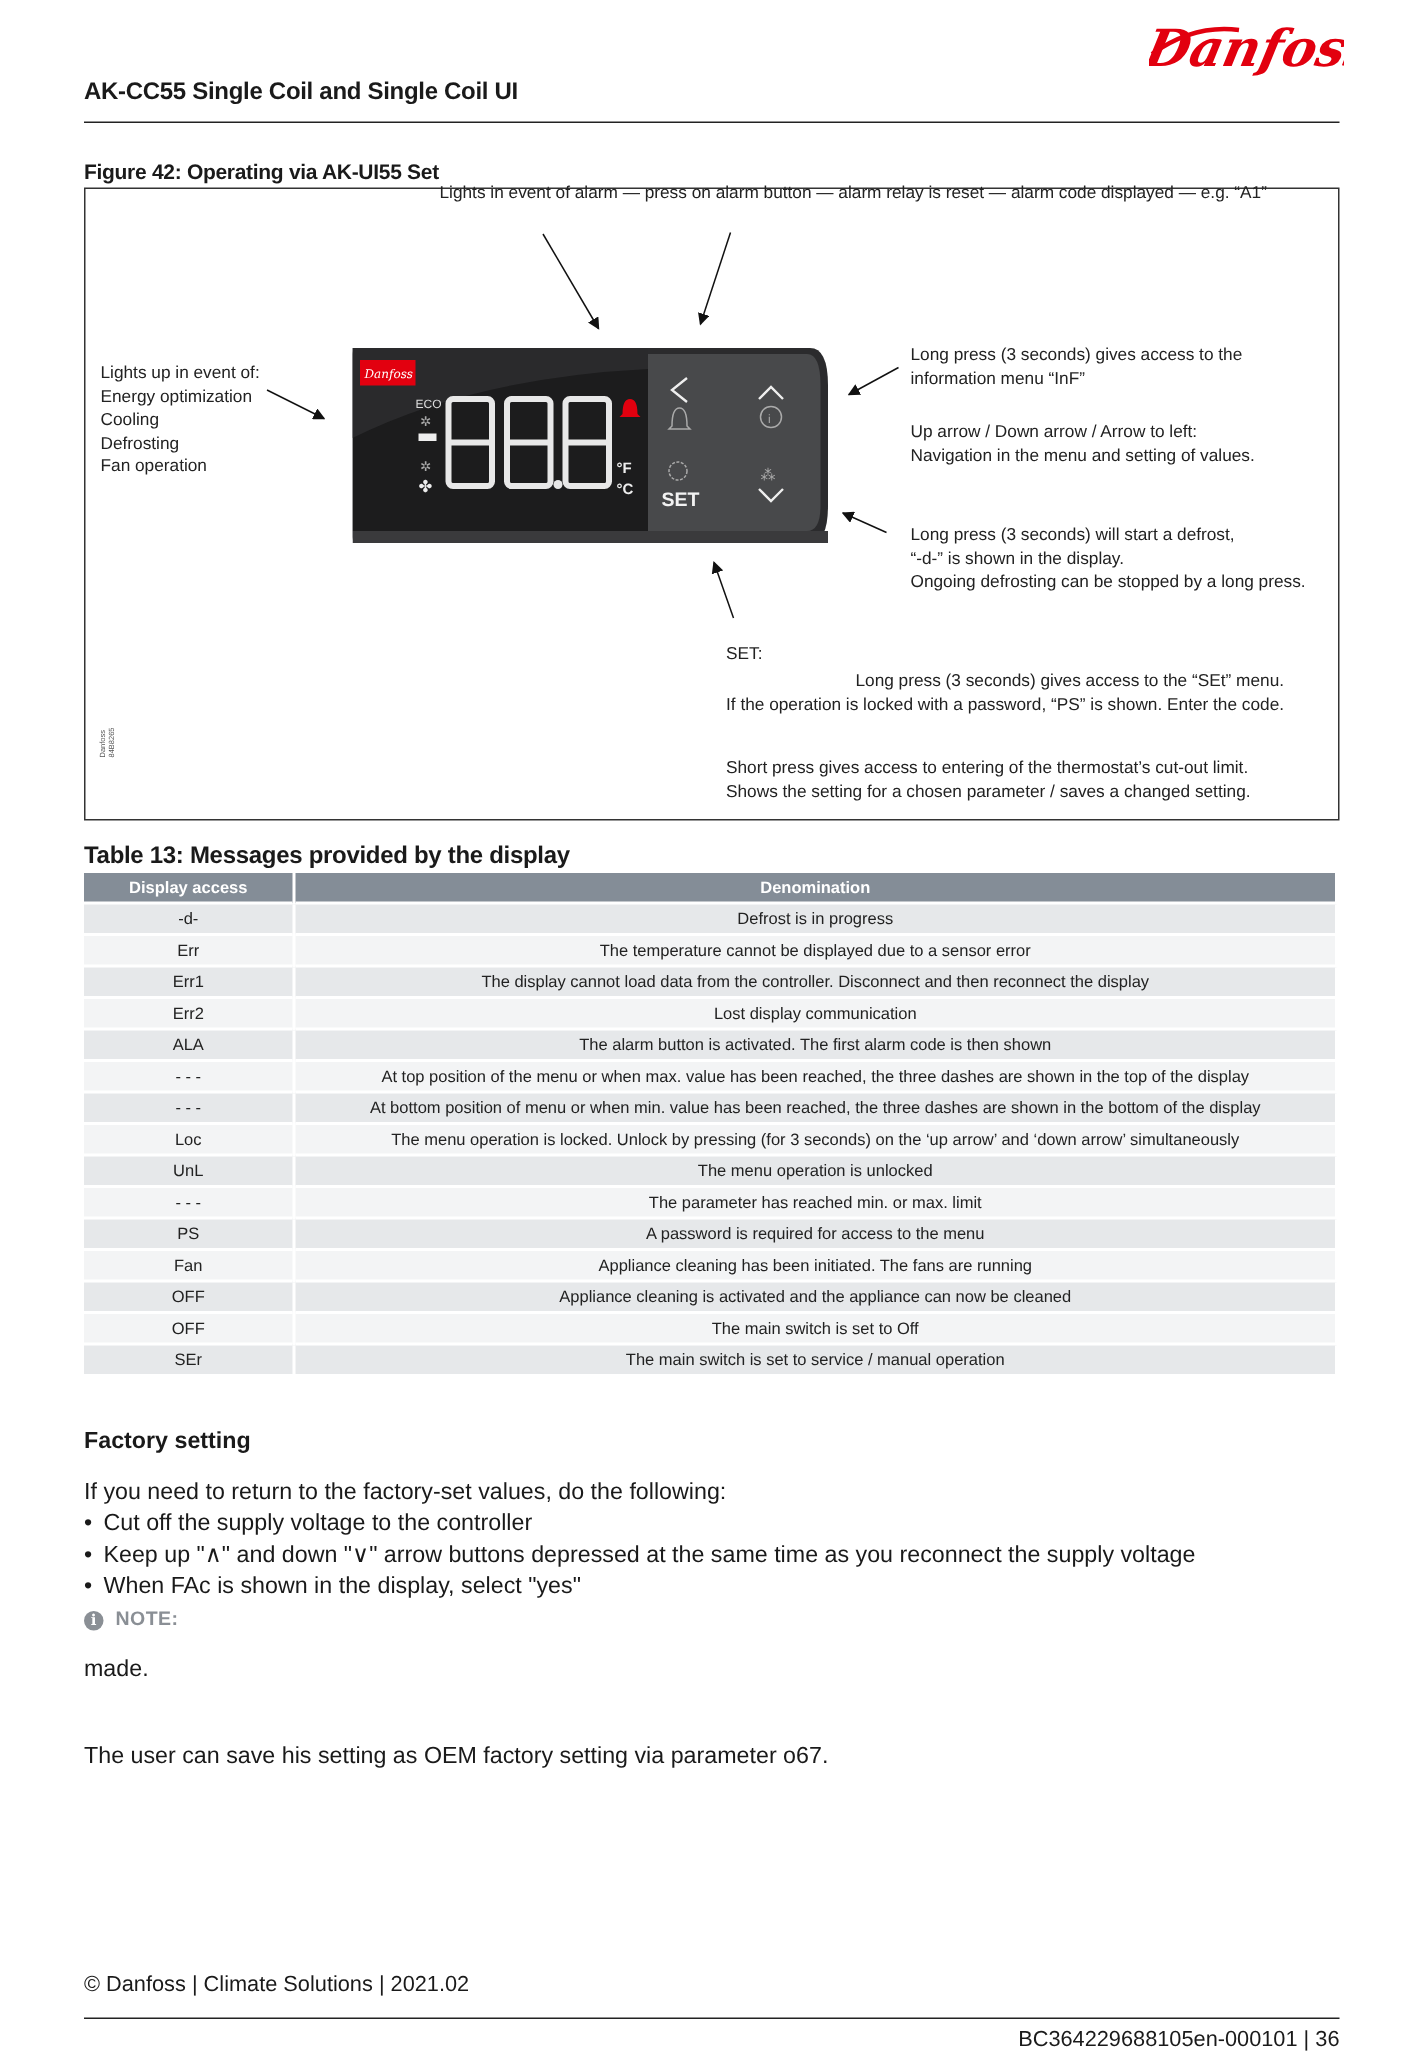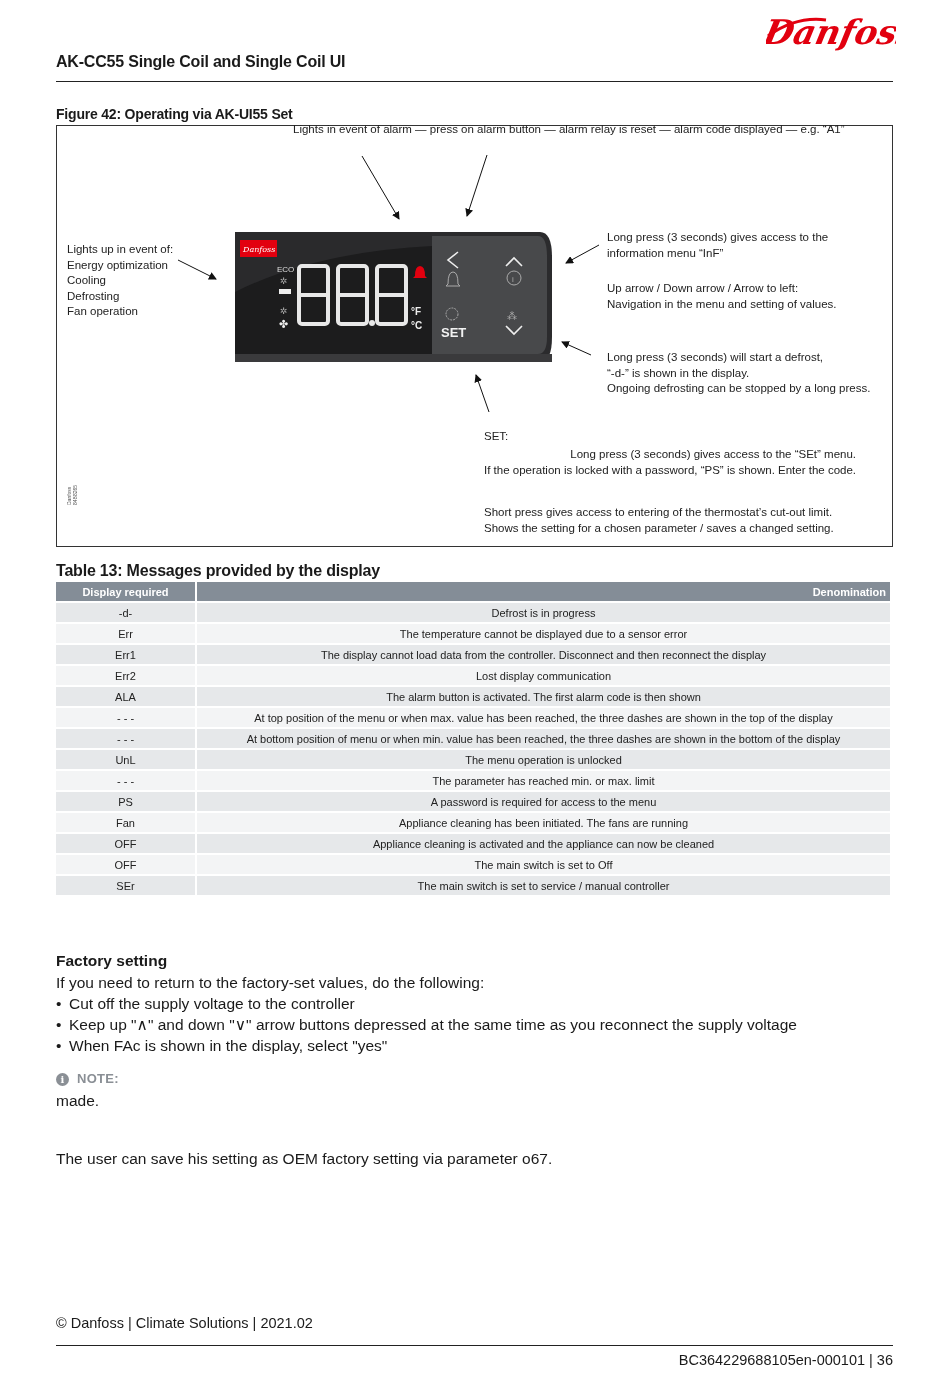--- a/index.html
+++ b/index.html
@@ -13,29 +13,29 @@
 
   .fig-caption { left: 56px; top: 106px; font-size: 14px; font-weight: bold; letter-spacing: -0.2px; }
   .figure-box { left: 56px; top: 125px; width: 835px; height: 420px; border: 1px solid #333; }
   .fig-text { font-size: 11.5px; line-height: 15.5px; color: #222; white-space: nowrap; }
 
   .device { left: 235px; top: 232px; width: 317px; height: 130px; }
   .fig-id { left: 66px; top: 505px; font-size: 5px; color: #555; transform: rotate(-90deg); transform-origin: left top; line-height: 6px; }
 
   .tbl-caption { left: 56px; top: 562px; font-size: 16px; font-weight: bold; letter-spacing: -0.2px; text-align: center; }
   table.msg { position: absolute; left: 56px; top: 582px; width: 836px; border-collapse: collapse; font-size: 11px; }
-  table.msg th { background: #848d97; color: #fff; font-weight: bold; height: 19px; text-align: right; padding: 0 4px; border-right: 2px solid #fff; }
+  table.msg th { background: #848d97; color: #fff; font-weight: bold; height: 19px; text-align: center; padding: 0 4px; border-right: 2px solid #fff; }
   table.msg th.c1 { text-align: center; width: 131px; }
   table.msg td { height: 19px; padding: 0 4px; border-top: 2px solid #fff; border-right: 2px solid #fff; color: #222; text-align: center; }
   table.msg td.c1 { text-align: center; }
   table.msg tr.odd td { background: #e6e8ea; }
   table.msg tr.even td { background: #f3f4f5; }
 
   .h-factory { left: 56px; top: 952px; font-size: 15.5px; font-weight: bold; }
-  .body-text { font-size: 15.5px; line-height: 21px; color: #1a1a1a; white-space: nowrap; }
+  .body-text { font-size: 15.5px; line-height: 21px; color: #1a1a1a; white-space: nowrap; margin-top: 12px; }
   .bullet { left: 56px; }
   .bullet span.dot { display: inline-block; width: 13px; }
 
   .note-label { left: 56px; top: 1071px; font-size: 13px; font-weight: bold; color: #8a8f95; letter-spacing: 0.3px; }
   .note-icon { display: inline-block; width: 13px; height: 13px; border-radius: 50%; background: #8a8f95; color: #fff;
                font-size: 10px; line-height: 13px; text-align: center; margin-right: 8px; font-family: "DejaVu Serif", serif; font-weight: bold; }
 
   .hr-bottom { left: 56px; top: 1345px; width: 837px; height: 1px; background: #222; }
   .footer-left { left: 56px; top: 1315px; font-size: 14.5px; }
   .footer-right { right: 57px; top: 1352px; font-size: 14.5px; }
@@ -152,21 +152,21 @@
 
 <div class="abs" style="left:438px; top:246px; width:30px; height:45px;"></div>
 <div class="abs" style="left:498px; top:246px; width:34px; height:45px;"></div>
 <div class="abs" style="left:438px; top:302px; width:34px; height:42px;"></div>
 <div class="abs" style="left:498px; top:302px; width:34px; height:42px;"></div>
 
 <div class="abs tbl-caption">Table 13: Messages provided by the display</div>
 <table class="msg">
   <thead>
     <tr>
-      <th class="c1">Display required</th>
+      <th class="c1">Display access</th>
       <th>Denomination</th>
     </tr>
   </thead>
   <tbody>
     <tr class="odd">
         <td class="c1">-d-</td>
         <td>Defrost is in progress</td>
       </tr>
     <tr class="even">
         <td class="c1">Err</td>
@@ -185,20 +185,24 @@
         <td>The alarm button is activated. The first alarm code is then shown</td>
       </tr>
     <tr class="even">
         <td class="c1">- - -</td>
         <td>At top position of the menu or when max. value has been reached, the three dashes are shown in the top of the display</td>
       </tr>
     <tr class="odd">
         <td class="c1">- - -</td>
         <td>At bottom position of menu or when min. value has been reached, the three dashes are shown in the bottom of the display</td>
       </tr>
+    <tr class="even">
+        <td class="c1">Loc</td>
+        <td>The menu operation is locked. Unlock by pressing (for 3 seconds) on the ‘up arrow’ and ‘down arrow’ simultaneously</td>
+      </tr>
     <tr class="odd">
         <td class="c1">UnL</td>
         <td>The menu operation is unlocked</td>
       </tr>
     <tr class="even">
         <td class="c1">- - -</td>
         <td>The parameter has reached min. or max. limit</td>
       </tr>
     <tr class="odd">
         <td class="c1">PS</td>
@@ -211,21 +215,21 @@
     <tr class="odd">
         <td class="c1">OFF</td>
         <td>Appliance cleaning is activated and the appliance can now be cleaned</td>
       </tr>
     <tr class="even">
         <td class="c1">OFF</td>
         <td>The main switch is set to Off</td>
       </tr>
     <tr class="odd">
         <td class="c1">SEr</td>
-        <td>The main switch is set to service / manual controller</td>
+        <td>The main switch is set to service / manual operation</td>
       </tr>
   </tbody>
 </table>
 
 <div class="abs h-factory">Factory setting</div>
 <div class="abs body-text" style="left:56px; top:972px;">If you need to return to the factory-set values, do the following:</div>
 <div class="abs body-text bullet" style="top:993px;">
   <span class="dot">•</span><span>Cut off the supply voltage to the controller</span>
 </div>
 <div class="abs body-text bullet" style="top:1014px;">

